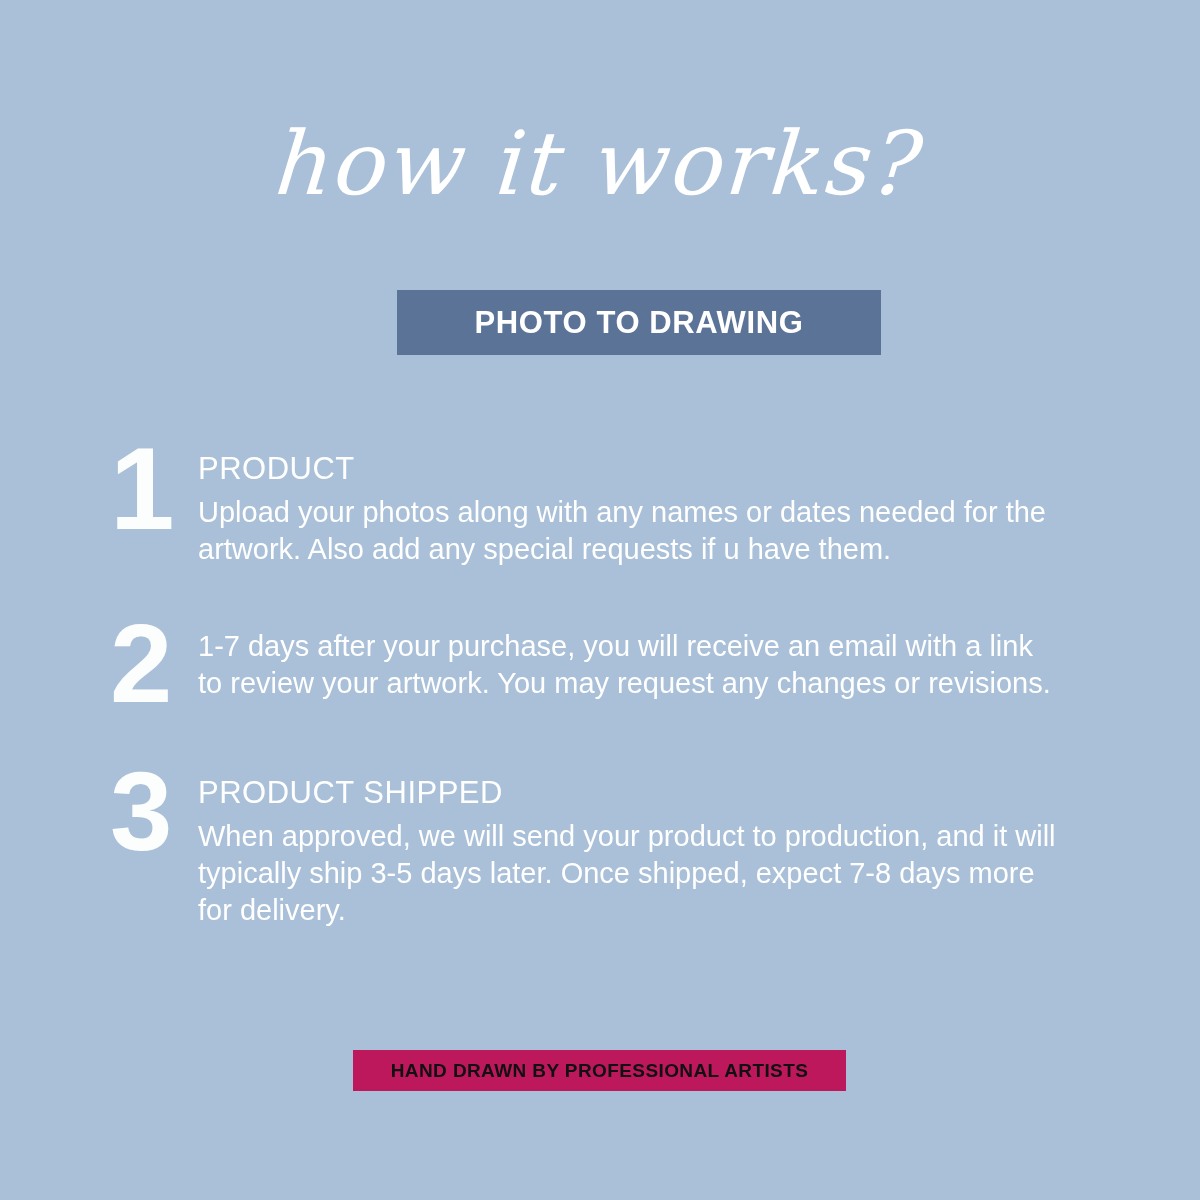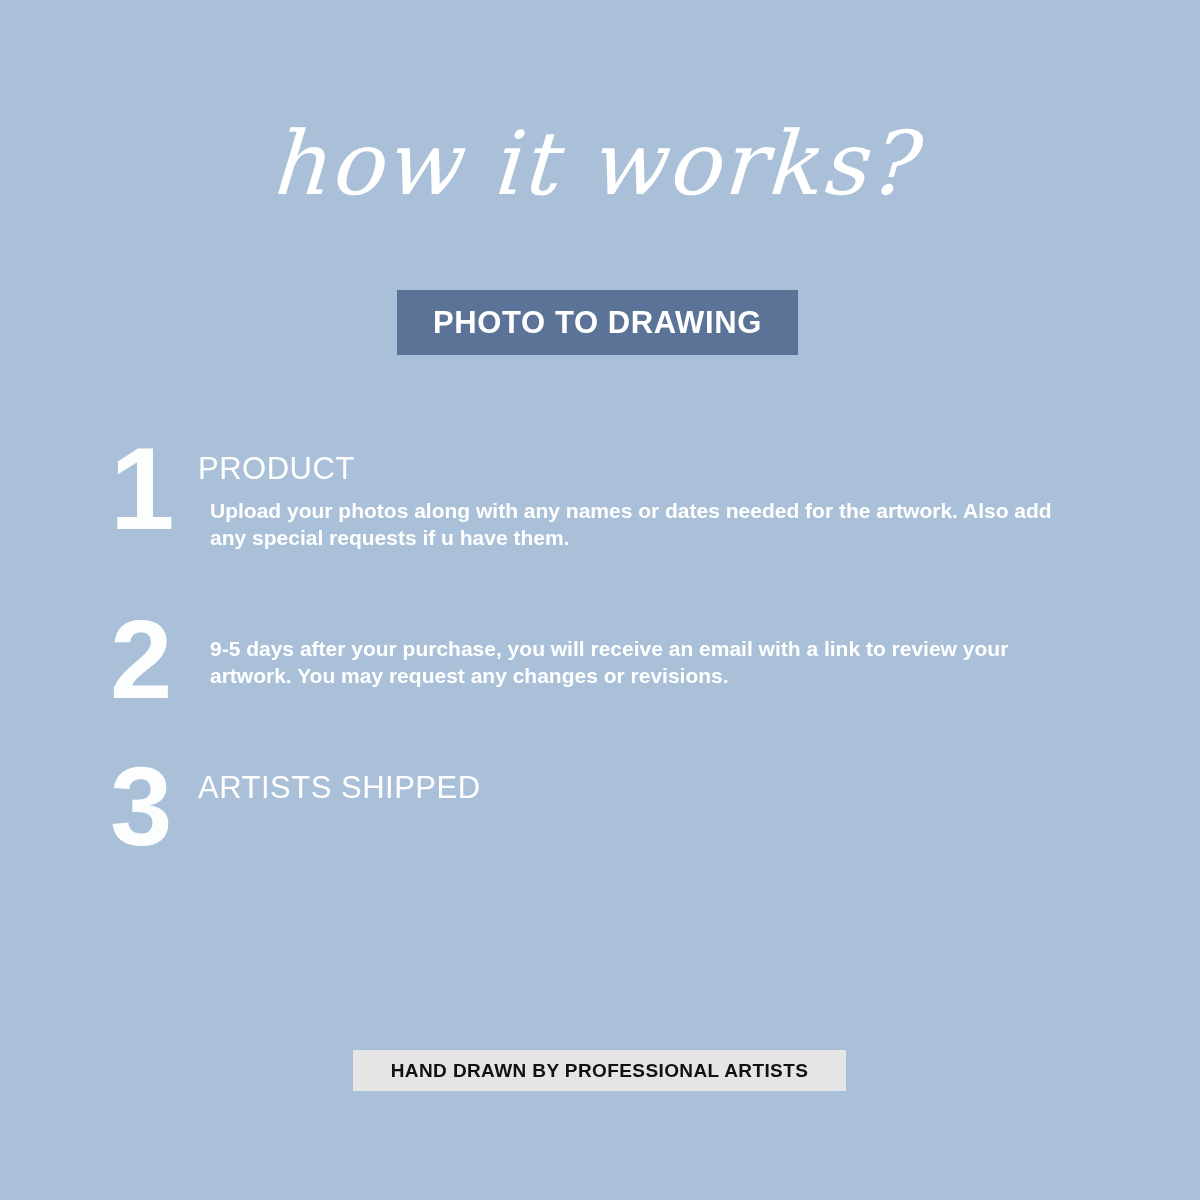--- a/index.html
+++ b/index.html
@@ -38,21 +38,21 @@
     letter-spacing: 2px;
     transform: skewX(-6deg);
     white-space: nowrap;
   }
 
   
   .subtitle-banner {
     position: absolute;
     top: 290px;
     left: 397px;
-    width: 401px;
+    width: 484px;
     height: 65px;
     background: #5b7396;
     display: flex;
     align-items: center;
     justify-content: center;
   }
   .subtitle-banner .subtitle-text {
     color: #ffffff;
     font-size: 31px;
     font-weight: bold;
@@ -93,39 +93,39 @@
   .step-title {
     color: #ffffff;
     font-size: 31px;
     font-weight: 400;
     letter-spacing: 0.5px;
     margin: 0 0 8px 0;
     line-height: 1.1;
   }
   .step-desc {
     color: #ffffff;
-    font-size: 21px;
-    font-weight: bold;
+    font-size: 29px;
+    font-weight: normal;
     line-height: 1.28;
-    margin: 12px;
+    margin: 0;
     max-width: 860px;
   }
 
   .step-1 .step-number { font-size: 116px; }
   .step-2 { margin-bottom: 52px; }
   .step-3 .step-desc { max-width: 870px; }
 
   
   .footer-badge {
     position: absolute;
     top: 1050px;
     left: 353px;
     width: 493px;
     height: 41px;
-    background: #e5e5e5;
+    background: #be185d;
     display: flex;
     align-items: center;
     justify-content: center;
   }
   .footer-badge .footer-text {
     color: #111111;
     font-size: 19px;
     font-weight: bold;
     letter-spacing: 0.4px;
     line-height: 1;
@@ -148,28 +148,29 @@
       <div class="step-number">1</div>
       <div class="step-body">
         <div class="step-title">PRODUCT</div>
         <p class="step-desc">Upload your photos along with any names or dates needed for the artwork. Also add any special requests if u have them.</p>
       </div>
     </div>
 
     <div class="step step-2">
       <div class="step-number">2</div>
       <div class="step-body">
-        <p class="step-desc">9-5 days after your purchase, you will receive an email with a link to review your artwork. You may request any changes or revisions.</p>
+        <p class="step-desc">1-7 days after your purchase, you will receive an email with a link to review your artwork. You may request any changes or revisions.</p>
       </div>
     </div>
 
     <div class="step step-3">
       <div class="step-number">3</div>
       <div class="step-body">
-        <div class="step-title">ARTISTS SHIPPED</div>
+        <div class="step-title">PRODUCT SHIPPED</div>
+        <p class="step-desc">When approved, we will send your product to production, and it will typically ship 3-5 days later. Once shipped, expect 7-8 days more for delivery.</p>
       </div>
     </div>
 
   </div>
 
   <div class="footer-badge">
     <span class="footer-text">HAND DRAWN BY PROFESSIONAL ARTISTS</span>
   </div>
 
 </div>

